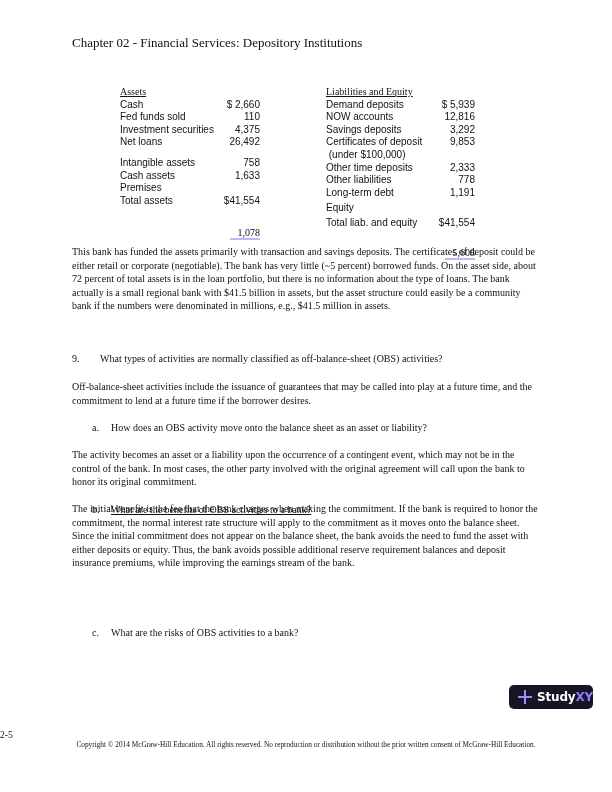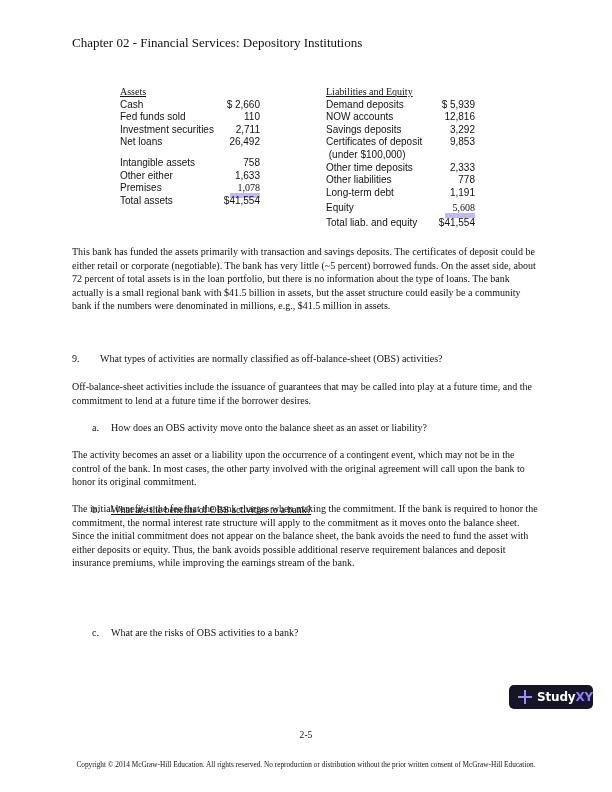--- a/index.html
+++ b/index.html
@@ -10,32 +10,32 @@
     .header { position: absolute; left: 72px; top: 35px; font-size: 13px; }
 
     .bs { position: absolute; left: 120px; top: 86px; font-size: 10px; line-height: 12.6px; }
     .col { position: absolute; top: 0; }
     .col.assets { left: 0; width: 150px; }
     .col.liab { left: 206px; width: 159px; }
     .row { position: relative; height: 12.6px; white-space: nowrap; }
     .row .lbl { position: absolute; left: 0; }
     .row .val { position: absolute; right: 10px; text-align: right; }
     .ul { text-decoration: underline; font-family: Liberation Serif, serif; }
-    .val.ul { text-decoration: none; border-bottom: 5px solid #c4b5fd; line-height: 11px; padding-left: 8px; }
+    .val.ul { text-decoration: none; border-bottom: 2px solid #c4b5fd; line-height: 11px; padding-left: 8px; margin-top: 45px; }
     .gap { height: 8px; }
     .gap-small { height: 2.5px; }
 
     .body-text { position: absolute; left: 72px; width: 470px; font-size: 10px; line-height: 13.5px; }
     .body-text p { margin: 0; }
     .q-num { display: inline-block; width: 28px; }
     .sub-q { padding-left: 20px; }
     .sub-q .sub-letter { display: inline-block; width: 19px; }
 
-    .footer-page { position: absolute; left: 0; width: 612px; top: 729px; text-align: center; font-size: 9.6px; }
-    .footer-copy { position: absolute; left: 66px; width: 480px; top: 740px; text-align: center; font-size: 7.3px; line-height: 9.5px; margin-top: 20px; }
+    .footer-page { position: absolute; left: 0; width: 612px; top: 729px; text-align: left; font-size: 9.6px; }
+    .footer-copy { position: absolute; left: 66px; width: 480px; top: 740px; text-align: center; font-size: 7.3px; line-height: 9.5px; }
 
     .badge { position: absolute; left: 509px; top: 685px; width: 84px; height: 24px; background: #151526; border-radius: 5px; display: flex; align-items: center; }
     .badge .plus { position: relative; width: 14px; height: 14px; margin-left: 9px; }
     .badge .plus::before, .badge .plus::after { content: ""; position: absolute; background: #9b8cff; }
     .badge .plus::before { left: 6px; top: 0; width: 2px; height: 14px; }
     .badge .plus::after { left: 0; top: 6px; width: 14px; height: 2px; }
     .badge .brand { margin-left: 6px; font-family: "DejaVu Sans", sans-serif; font-weight: bold; font-size: 12px; color: #ffffff; letter-spacing: -0.2px; }
     .badge .brand .accent { color: #8f7cff; }
   </style>
 </head>
@@ -51,33 +51,33 @@
     <div class="row">
         <span class="lbl">Cash</span>
         <span class="val">$  2,660</span>
       </div>
     <div class="row">
         <span class="lbl">Fed funds sold</span>
         <span class="val">110</span>
       </div>
     <div class="row">
         <span class="lbl">Investment securities</span>
-        <span class="val">2,711</span>
+        <span class="val">4,375</span>
       </div>
     <div class="row">
         <span class="lbl">Net loans</span>
         <span class="val">26,492</span>
       </div>
     <div class="gap"></div>
     <div class="row">
         <span class="lbl">Intangible assets</span>
         <span class="val">758</span>
       </div>
     <div class="row">
-        <span class="lbl">Other either</span>
+        <span class="lbl">Cash assets</span>
         <span class="val">1,633</span>
       </div>
     <div class="row">
         <span class="lbl">Premises</span>
         <span class="val ul">1,078</span>
       </div>
     <div class="row">
         <span class="lbl">Total assets</span>
         <span class="val">$41,554</span>
       </div>

